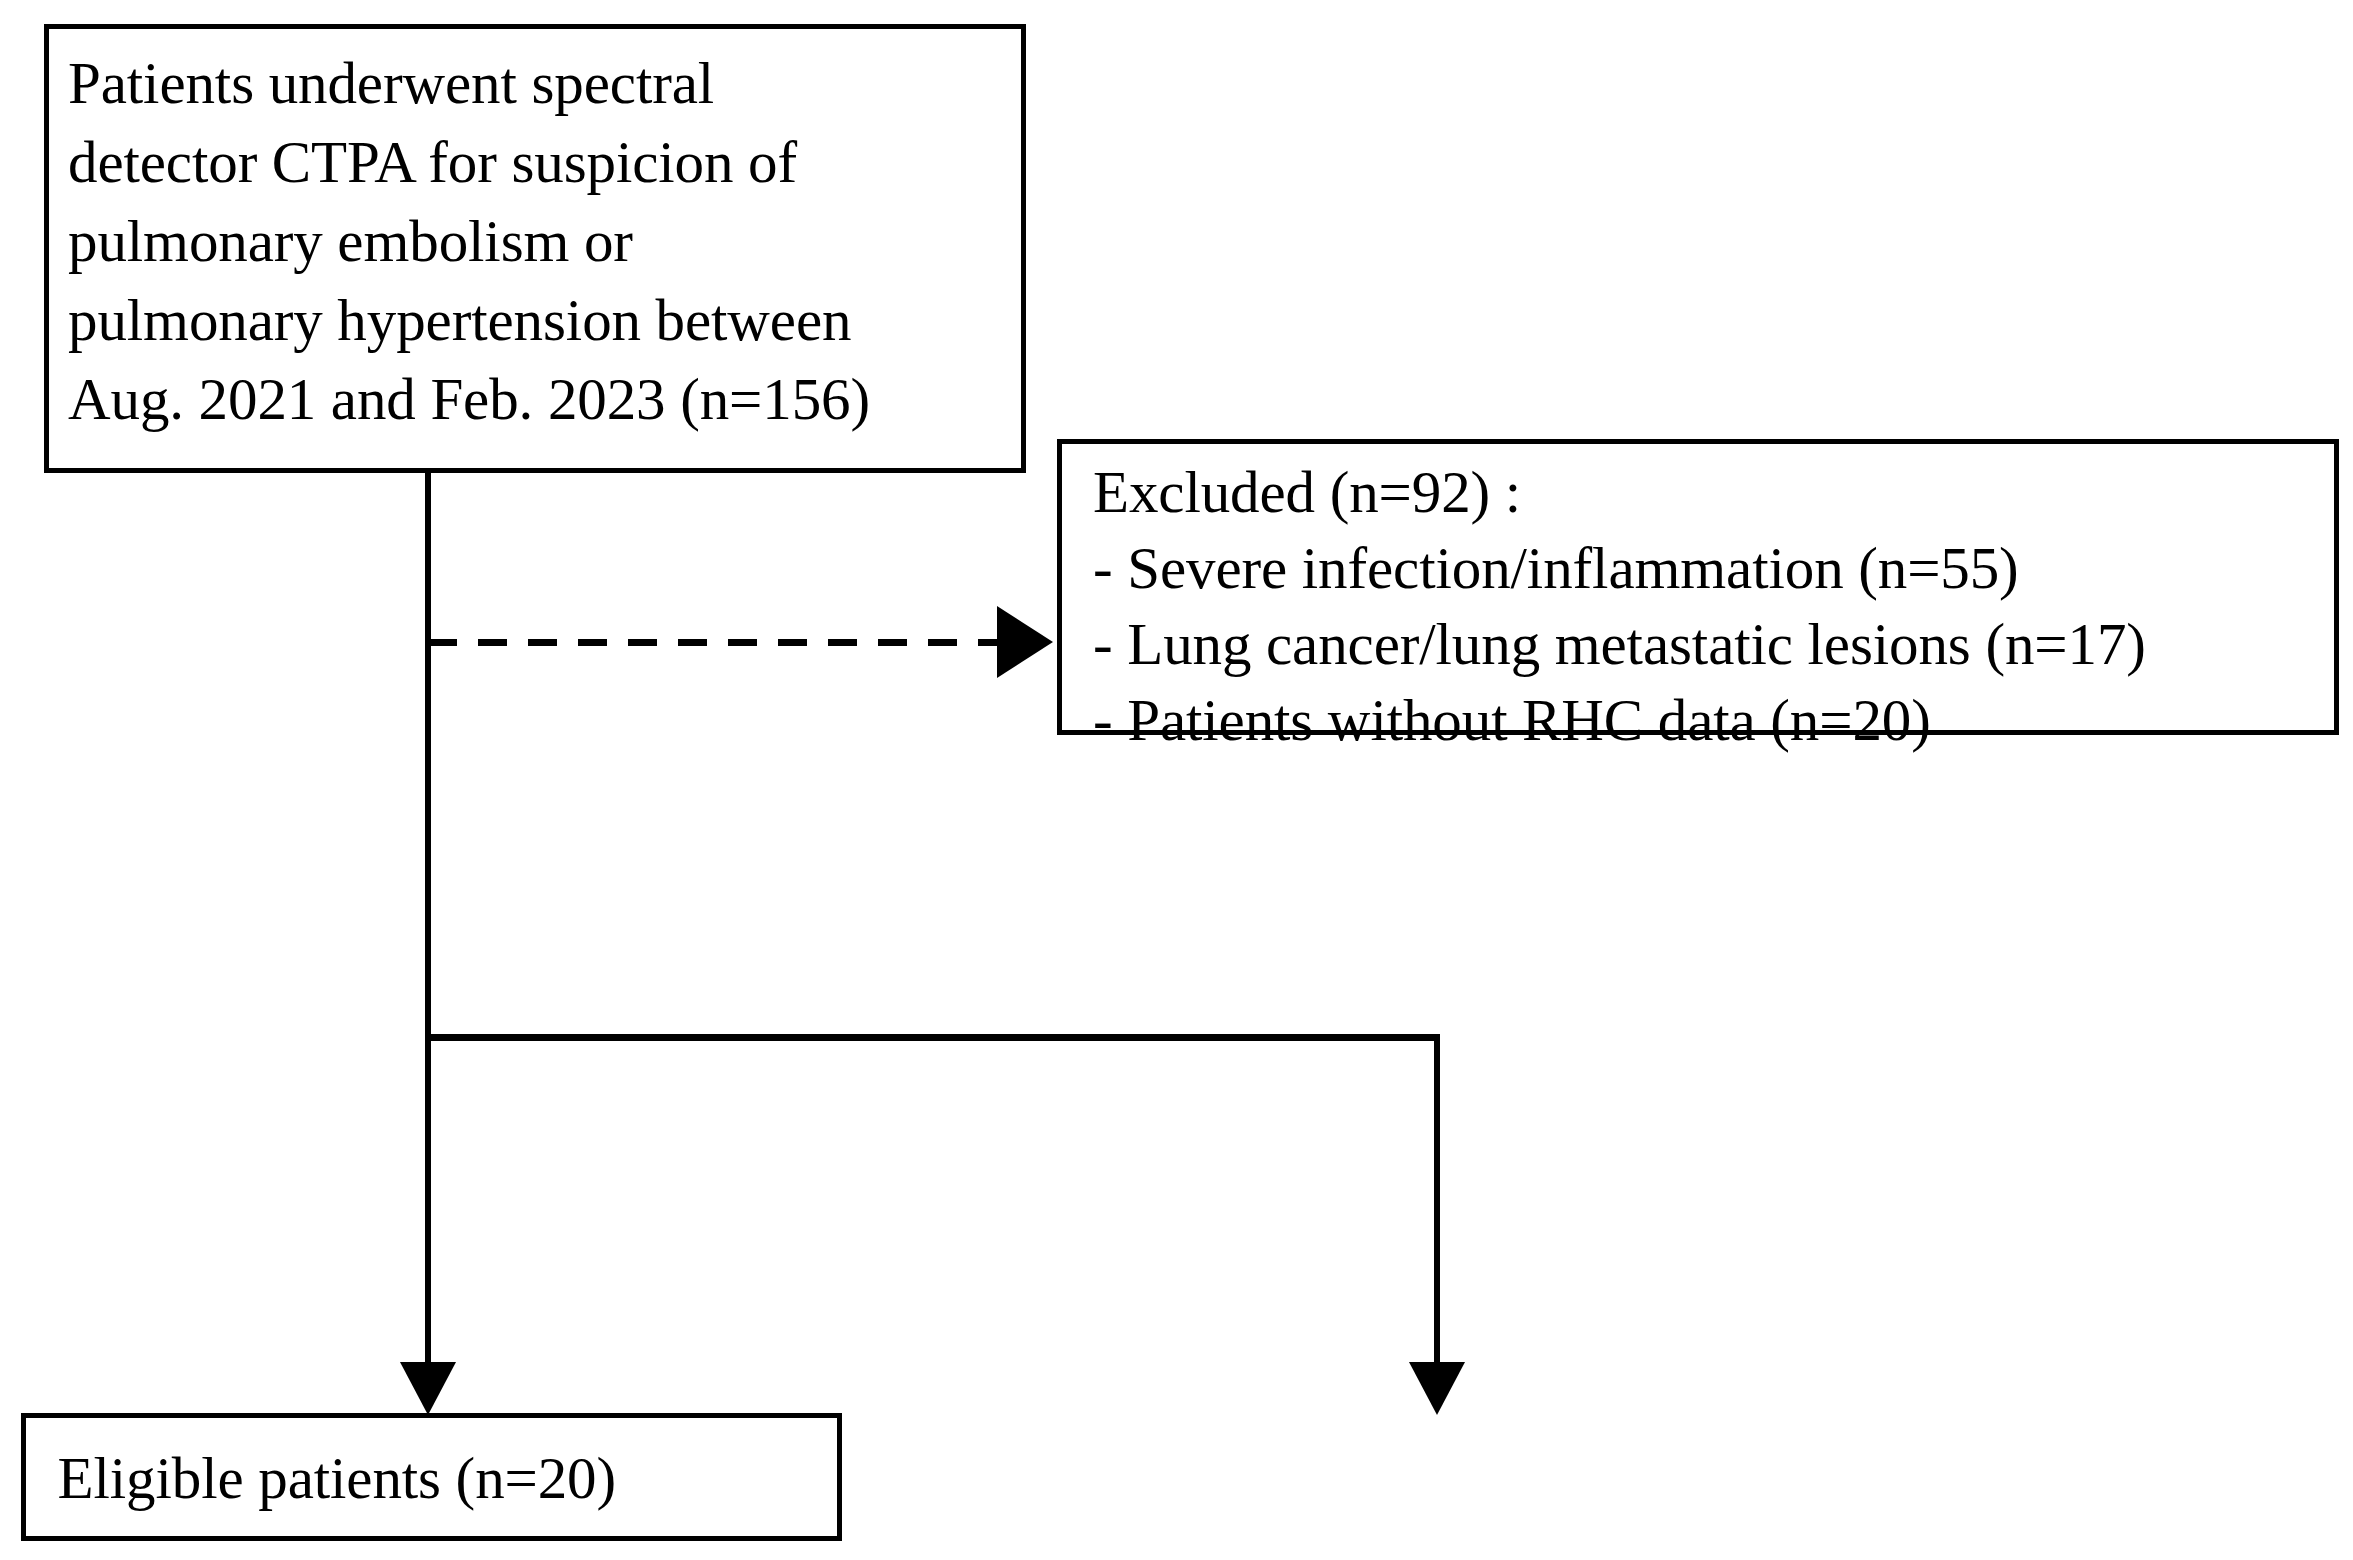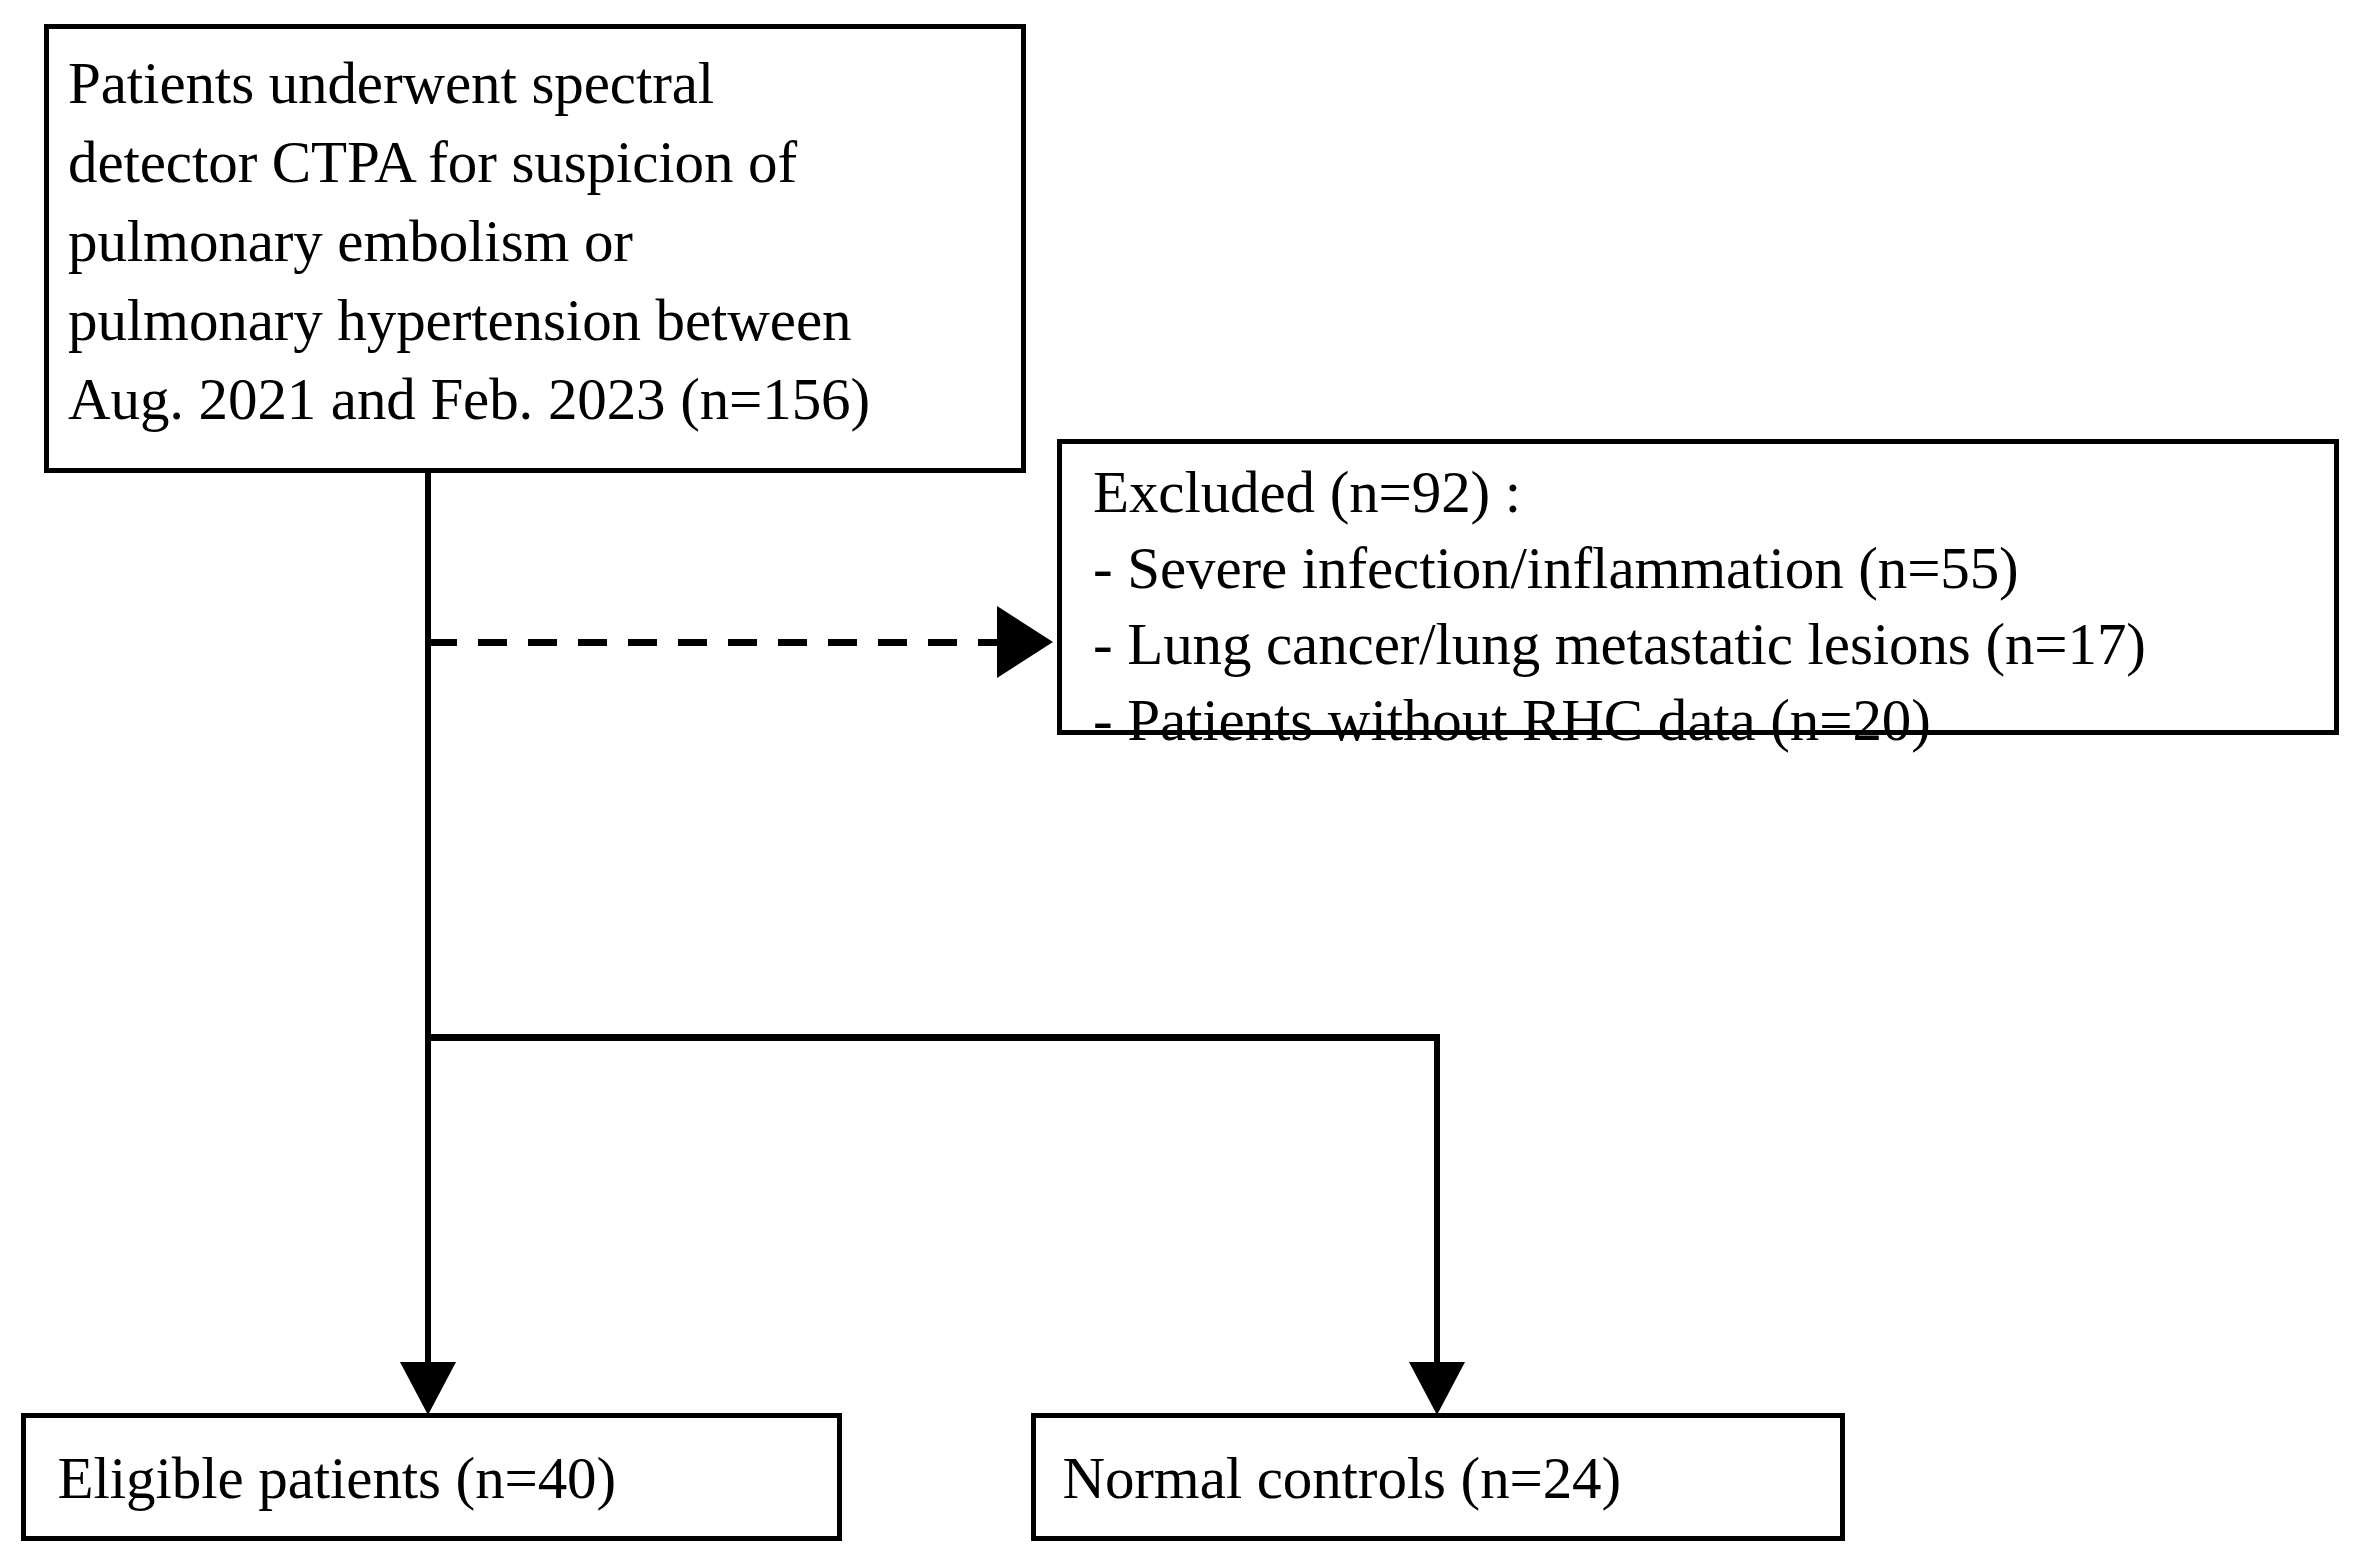--- a/index.html
+++ b/index.html
@@ -170,26 +170,23 @@
   </div>
 
   <div class="node-box" id="box-excluded">
     <div class="box-text">Excluded (n=92) :
 - Severe infection/inflammation (n=55)
 - Lung cancer/lung metastatic lesions (n=17)
 - Patients without RHC data (n=20)</div>
   </div>
 
   <div class="node-box" id="box-eligible">
-    <div class="box-text">Eligible patients (n=40)</div>
+    <div class="box-text">Eligible patients (n=20)</div>
   </div>
 
-  <div class="node-box" id="box-controls">
-    <div class="box-text">Normal controls (n=24)</div>
-  </div>
 
   <div class="vline" id="trunk-main"></div>
 
   <div id="dash-excluded"></div>
   <div id="arrowhead-excluded"></div>
 
   <div class="hline" id="split-bar"></div>
   <div class="vline" id="branch-left"></div>
   <div class="vline" id="branch-right"></div>
 

